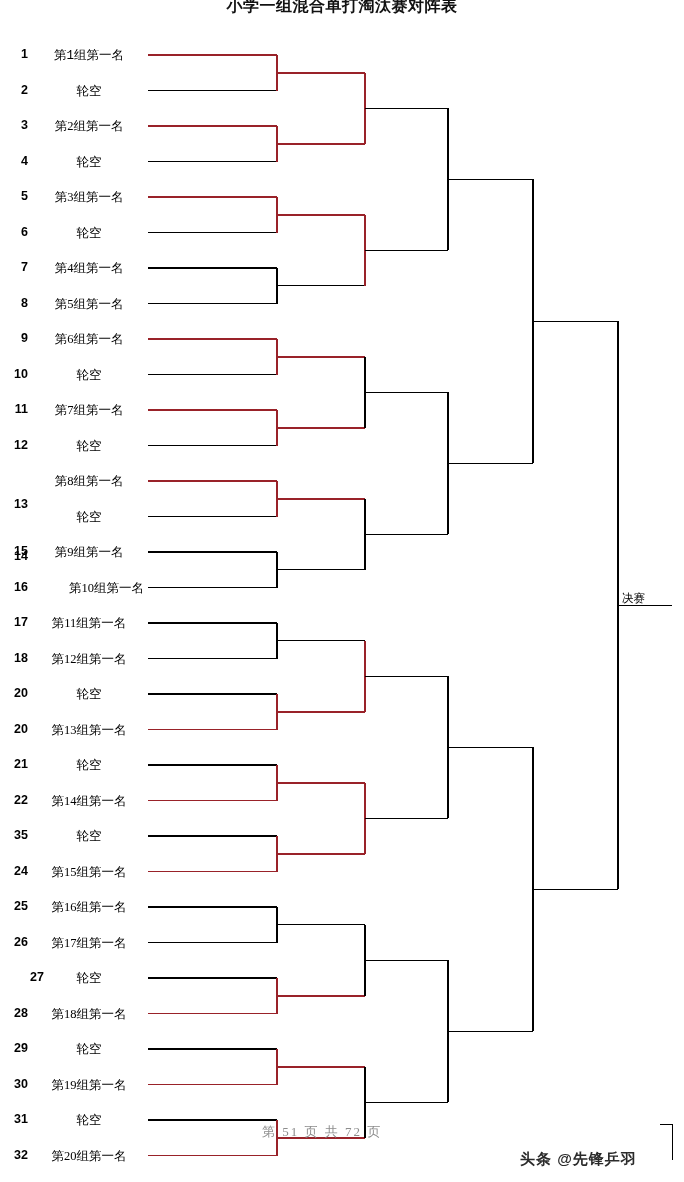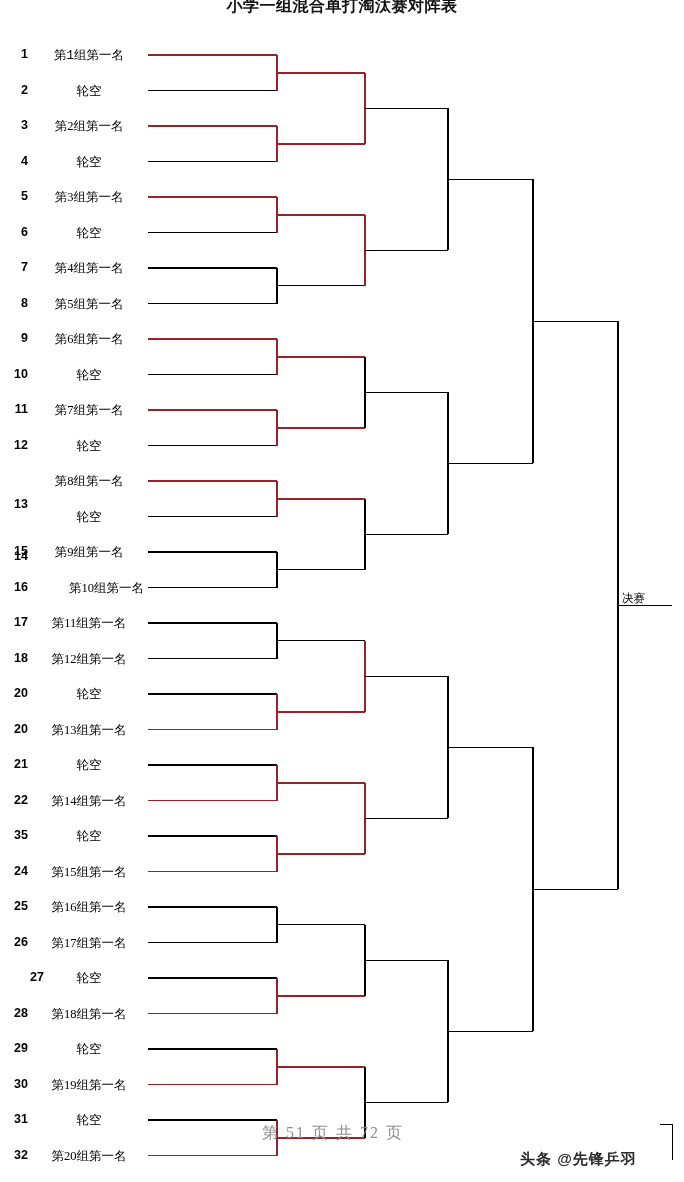--- a/index.html
+++ b/index.html
@@ -21,21 +21,21 @@
   }
   .seed-name{
     position:absolute;font-size:12.5px;color:#000;
     width:110px;text-align:center;white-space:nowrap;
   }
   #bracket{position:absolute;left:0;top:0;}
   #final-label{
     position:absolute;font-size:11.5px;color:#000;white-space:nowrap;
   }
   #footer{
-    position:absolute;font-size:16px;color:#8d8d8d;white-space:nowrap;
+    position:absolute;font-size:13px;color:#8d8d8d;white-space:nowrap;
     letter-spacing:2px;
   }
   #watermark{
     position:absolute;font-family:"Liberation Sans","DejaVu Sans",sans-serif;
     font-size:15px;font-weight:bold;color:#2b2b2b;white-space:nowrap;
     letter-spacing:1px;
   }
 </style>
 </head>
 <body>

